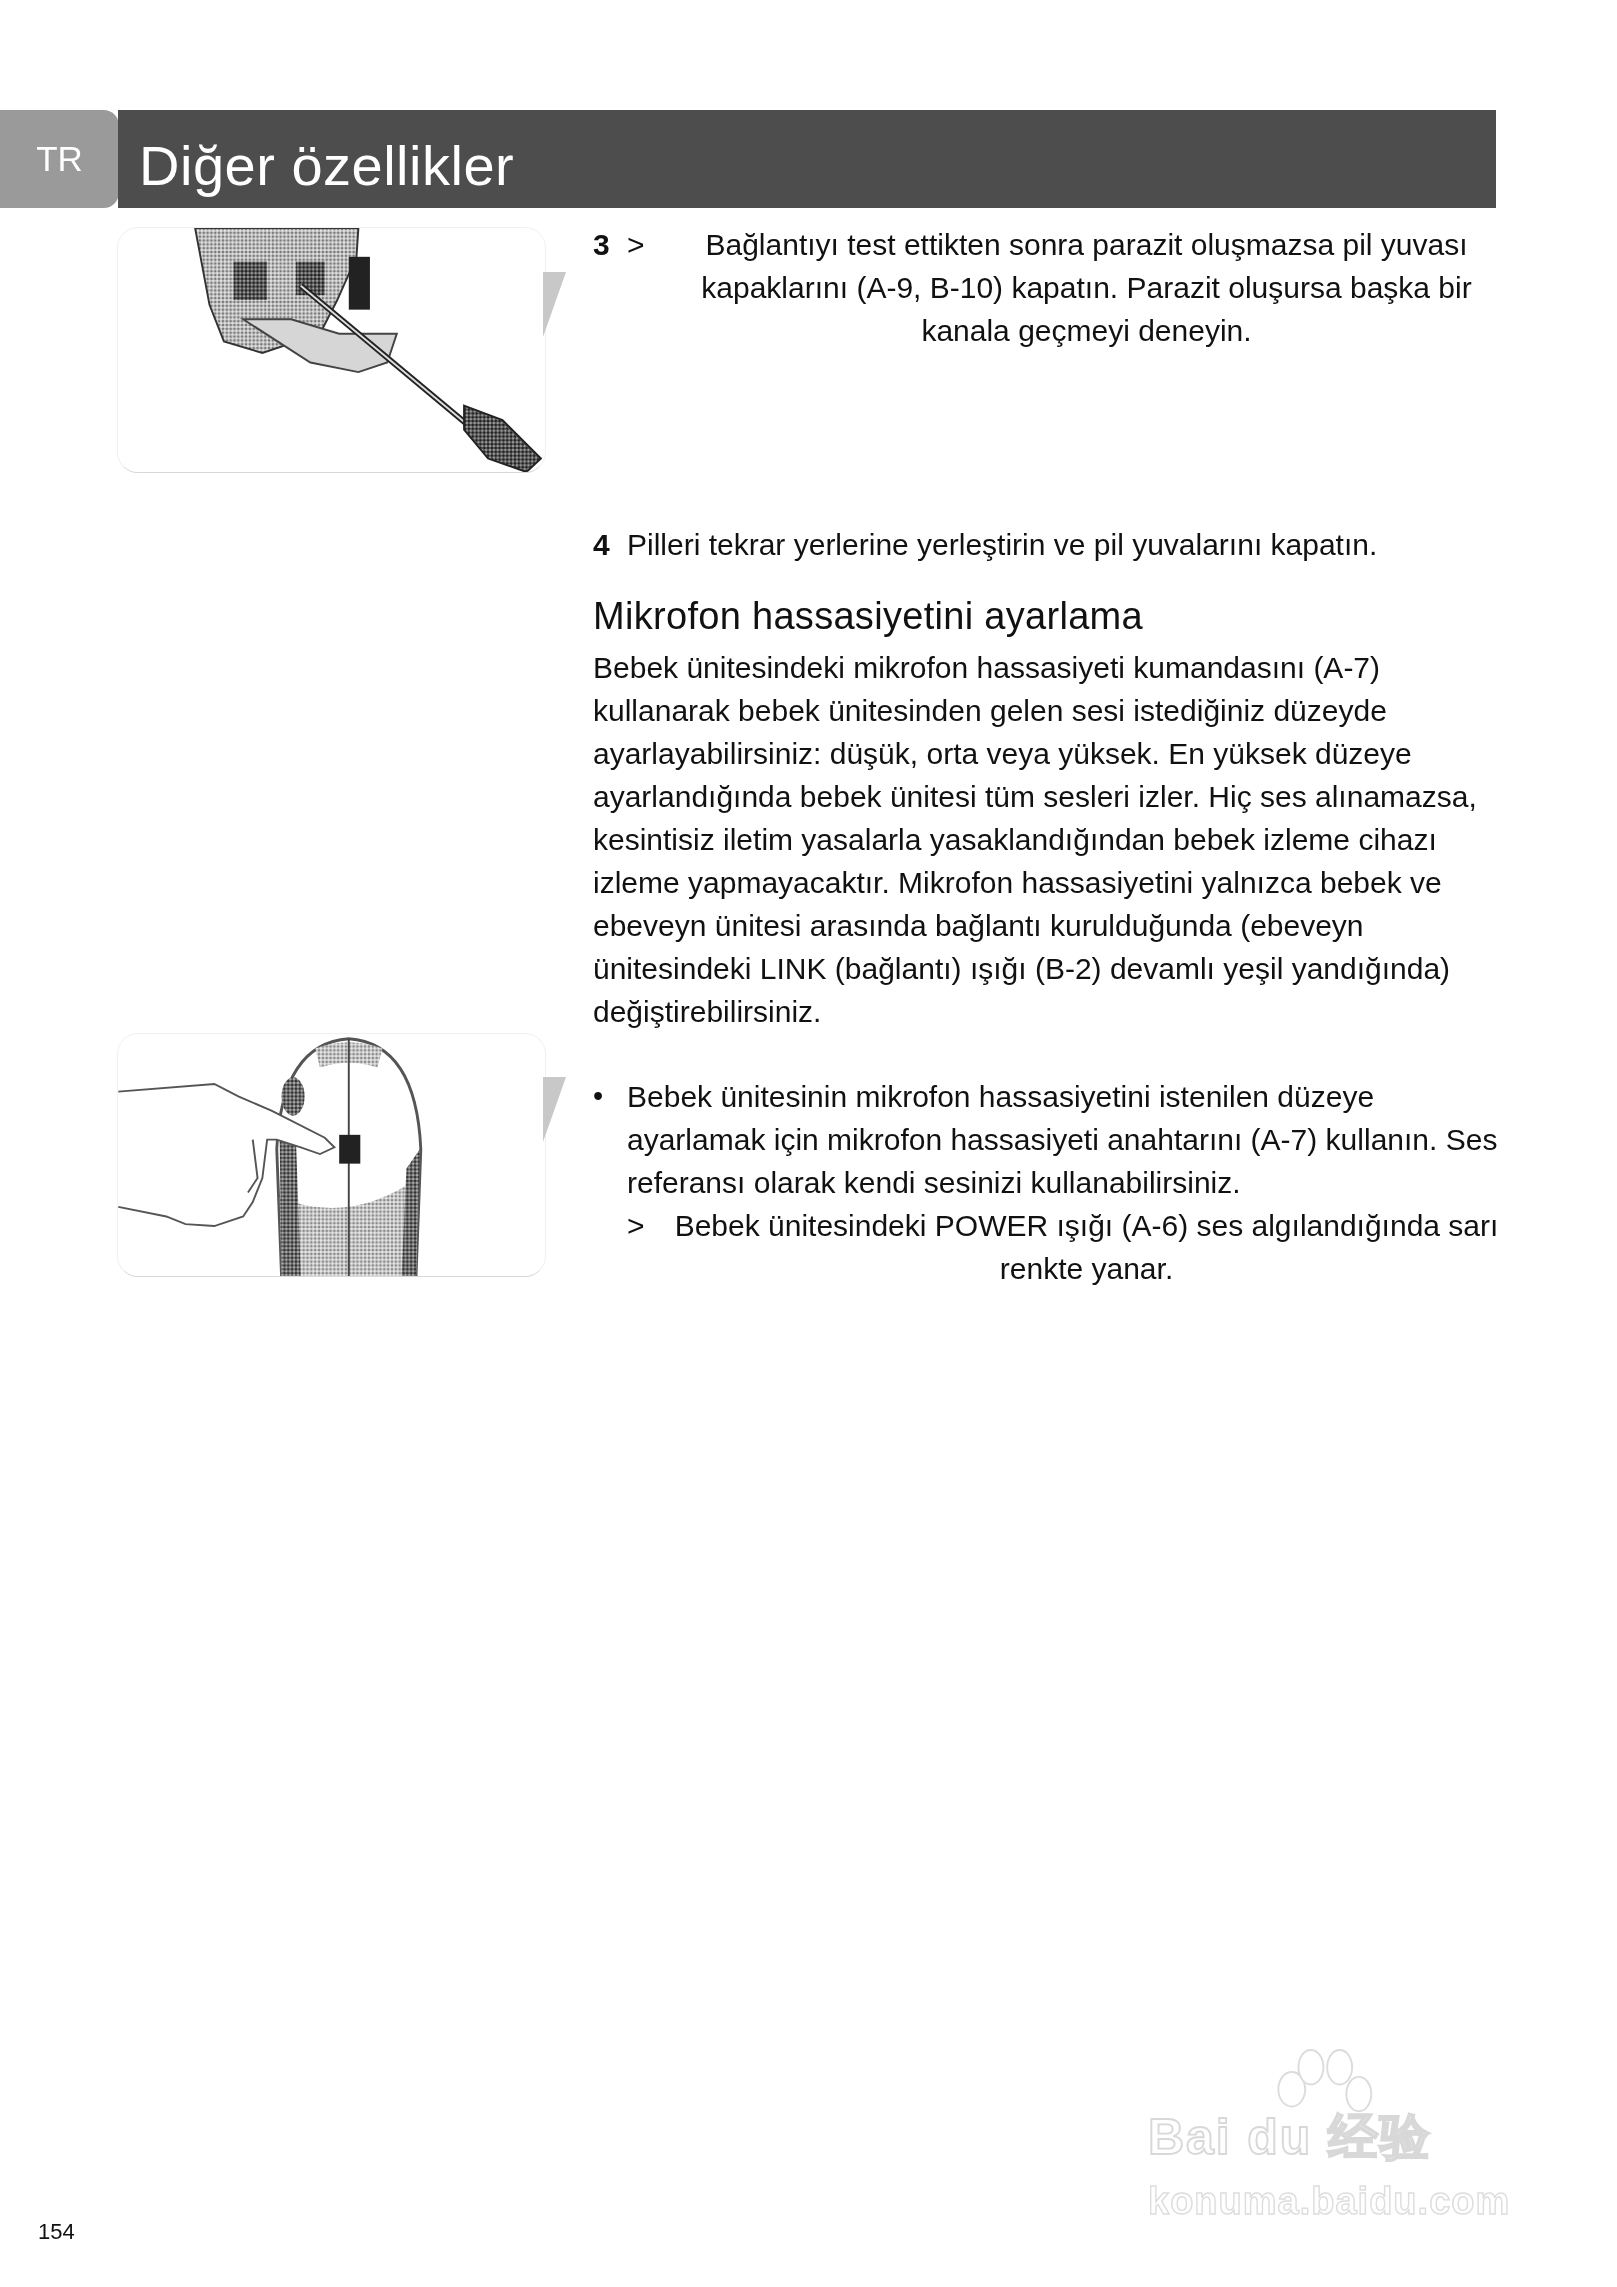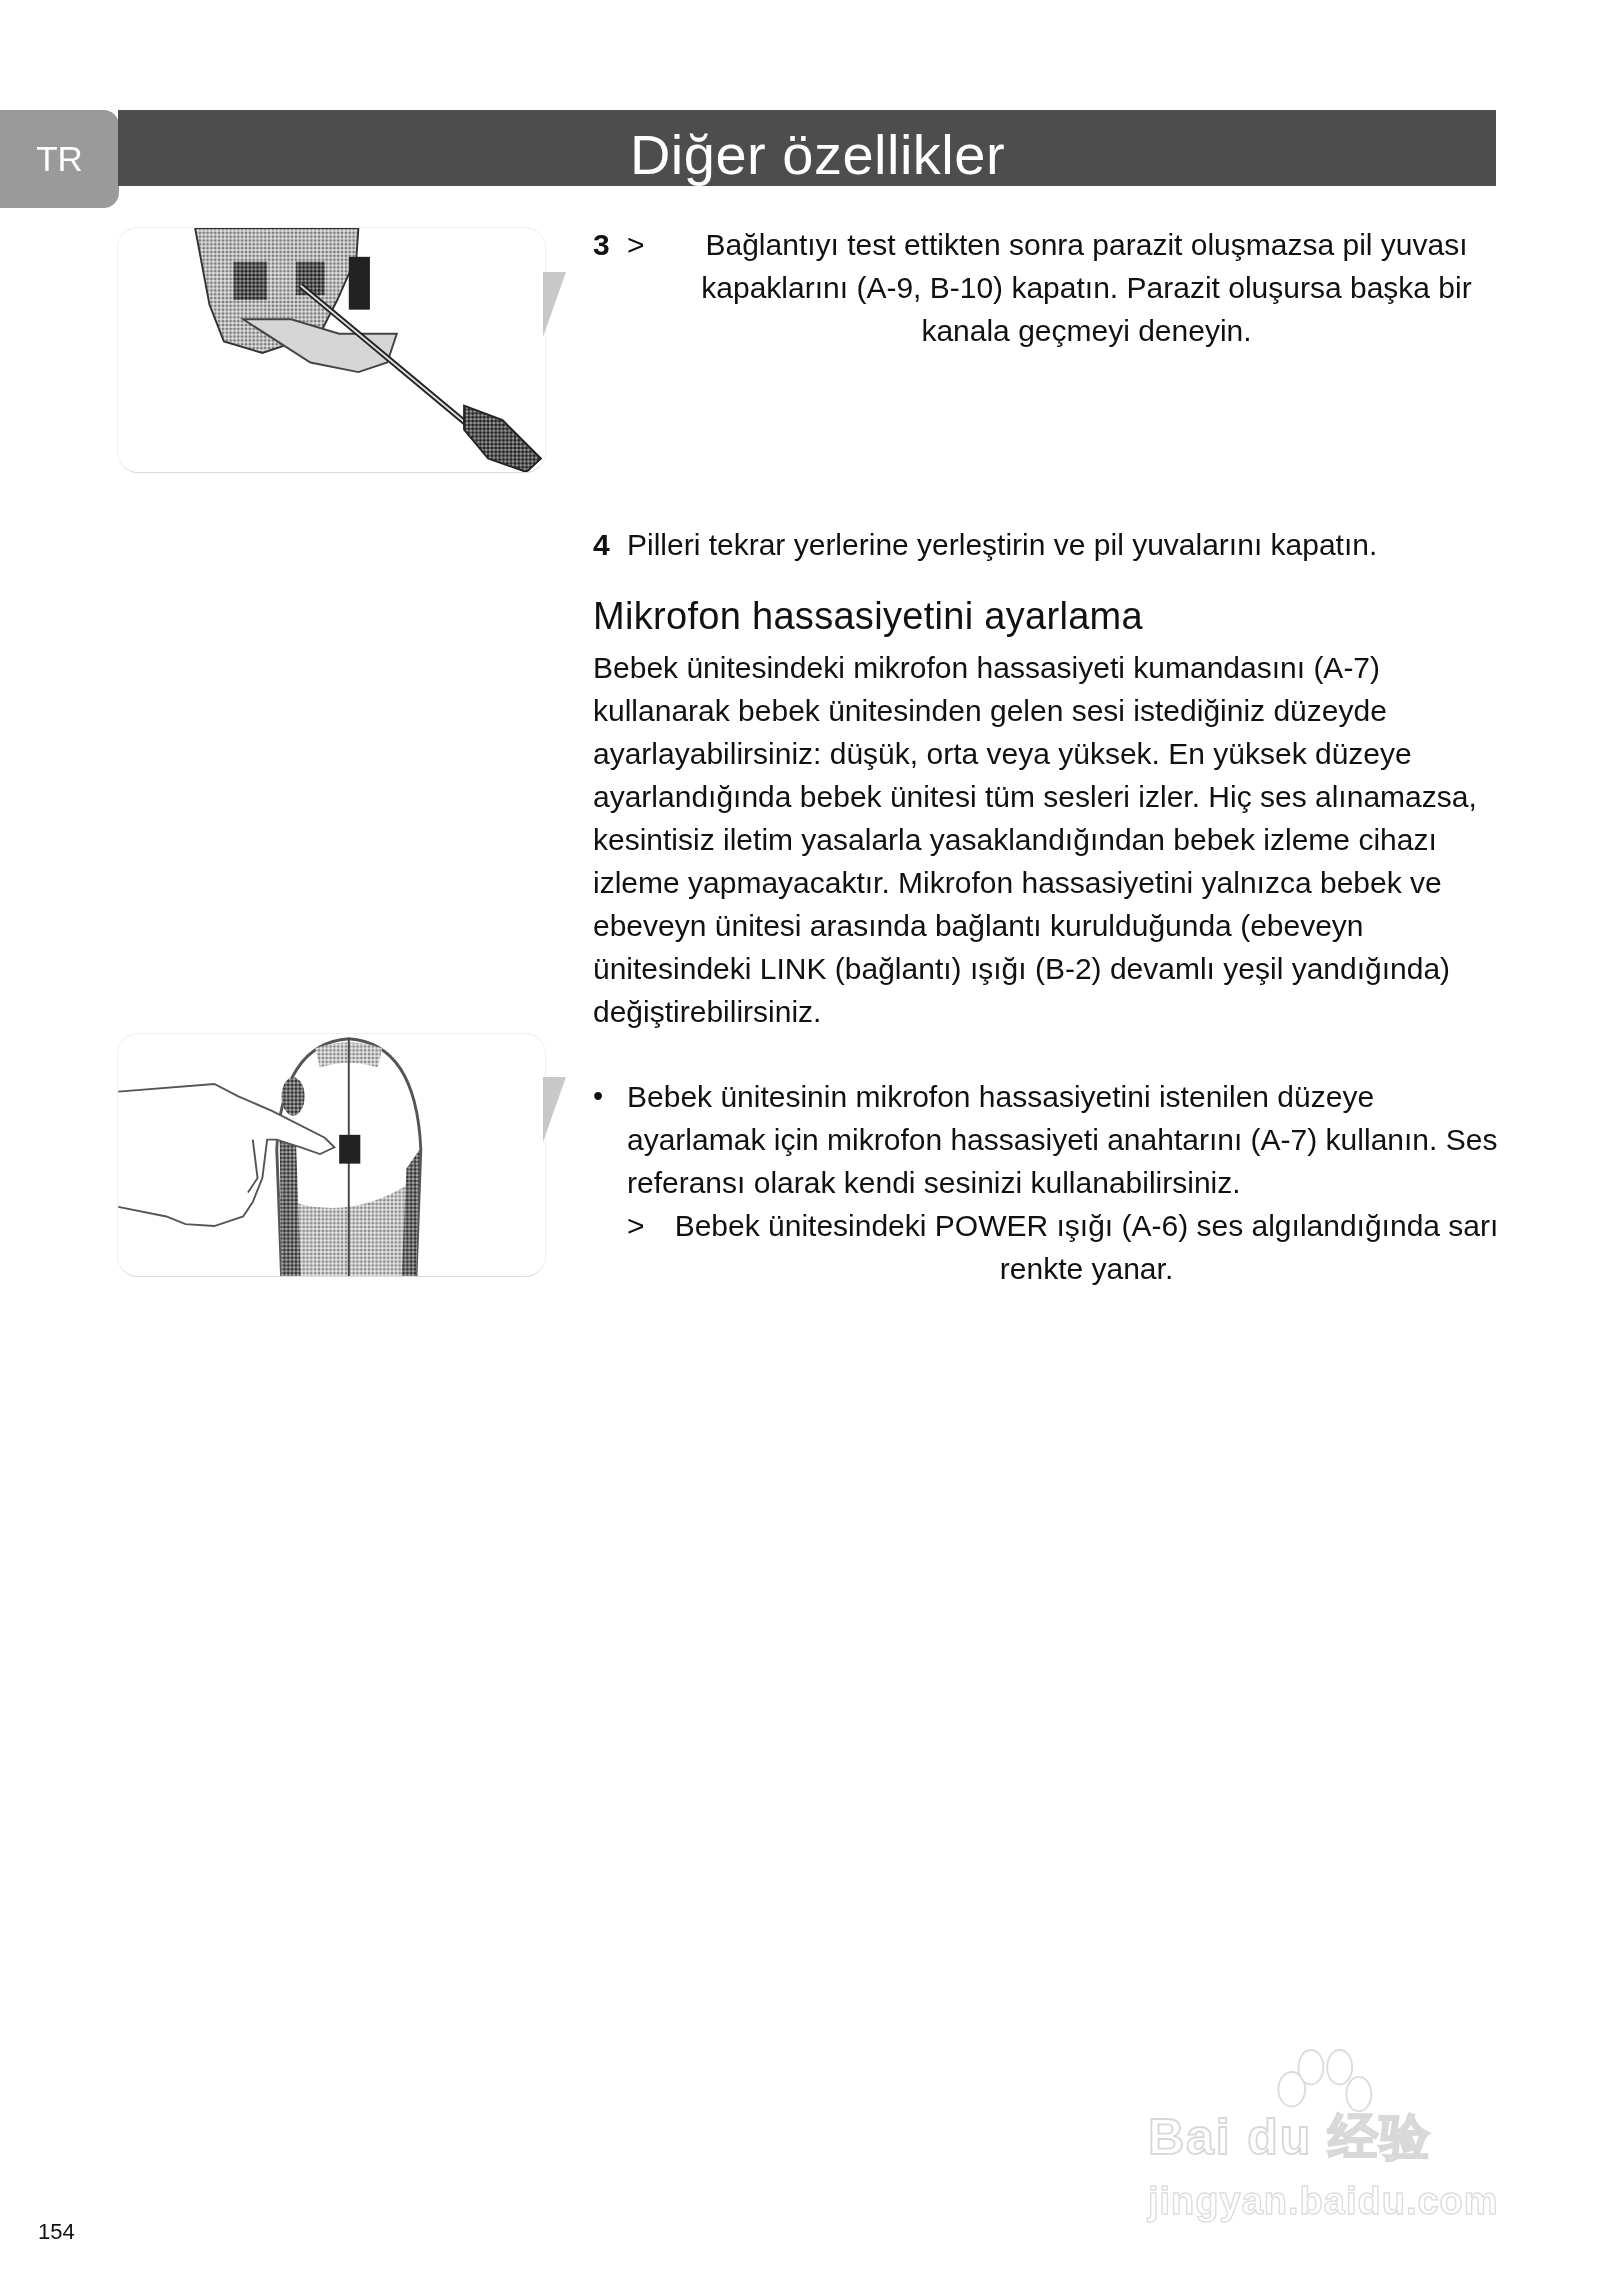--- a/index.html
+++ b/index.html
@@ -28,26 +28,25 @@
       display: flex;
       align-items: center;
       justify-content: center;
       letter-spacing: 0px;
     }
     .header-bar {
       position: absolute;
       left: 118px;
       top: 110px;
       width: 1378px;
-      height: 76px;
+      height: 98px;
       background: #4d4d4d;
       color: #ffffff;
       display: flex;
       align-items: center;
-      justify-content: center;
     }
     .header-title {
       margin-left: 21px;
       margin-top: 13.4px;
       font-size: 56px;
       font-weight: normal;
       letter-spacing: 0.5px;
     }
     .figure {
       position: absolute;
@@ -267,17 +266,17 @@
 </div>
 
 <div class="watermark">
   <svg class="wm-paw" width="115" height="77" viewBox="0 0 120 80">
     <ellipse cx="30" cy="45" rx="14" ry="18" fill="#fff" stroke="#dcdcdc" stroke-width="2"></ellipse>
     <ellipse cx="50" cy="22" rx="13" ry="18" fill="#fff" stroke="#dcdcdc" stroke-width="2"></ellipse>
     <ellipse cx="80" cy="22" rx="13" ry="18" fill="#fff" stroke="#dcdcdc" stroke-width="2"></ellipse>
     <ellipse cx="100" cy="50" rx="13" ry="18" fill="#fff" stroke="#dcdcdc" stroke-width="2"></ellipse>
   </svg>
   <div class="wm-logo">Bai du 经验</div>
-  <div class="wm-url">jingyan.baidu.com</div>
+  <div class="wm-url">konuma.baidu.com</div>
 </div>
 
 <div class="page-number">154</div>
 
 
 </body></html>

